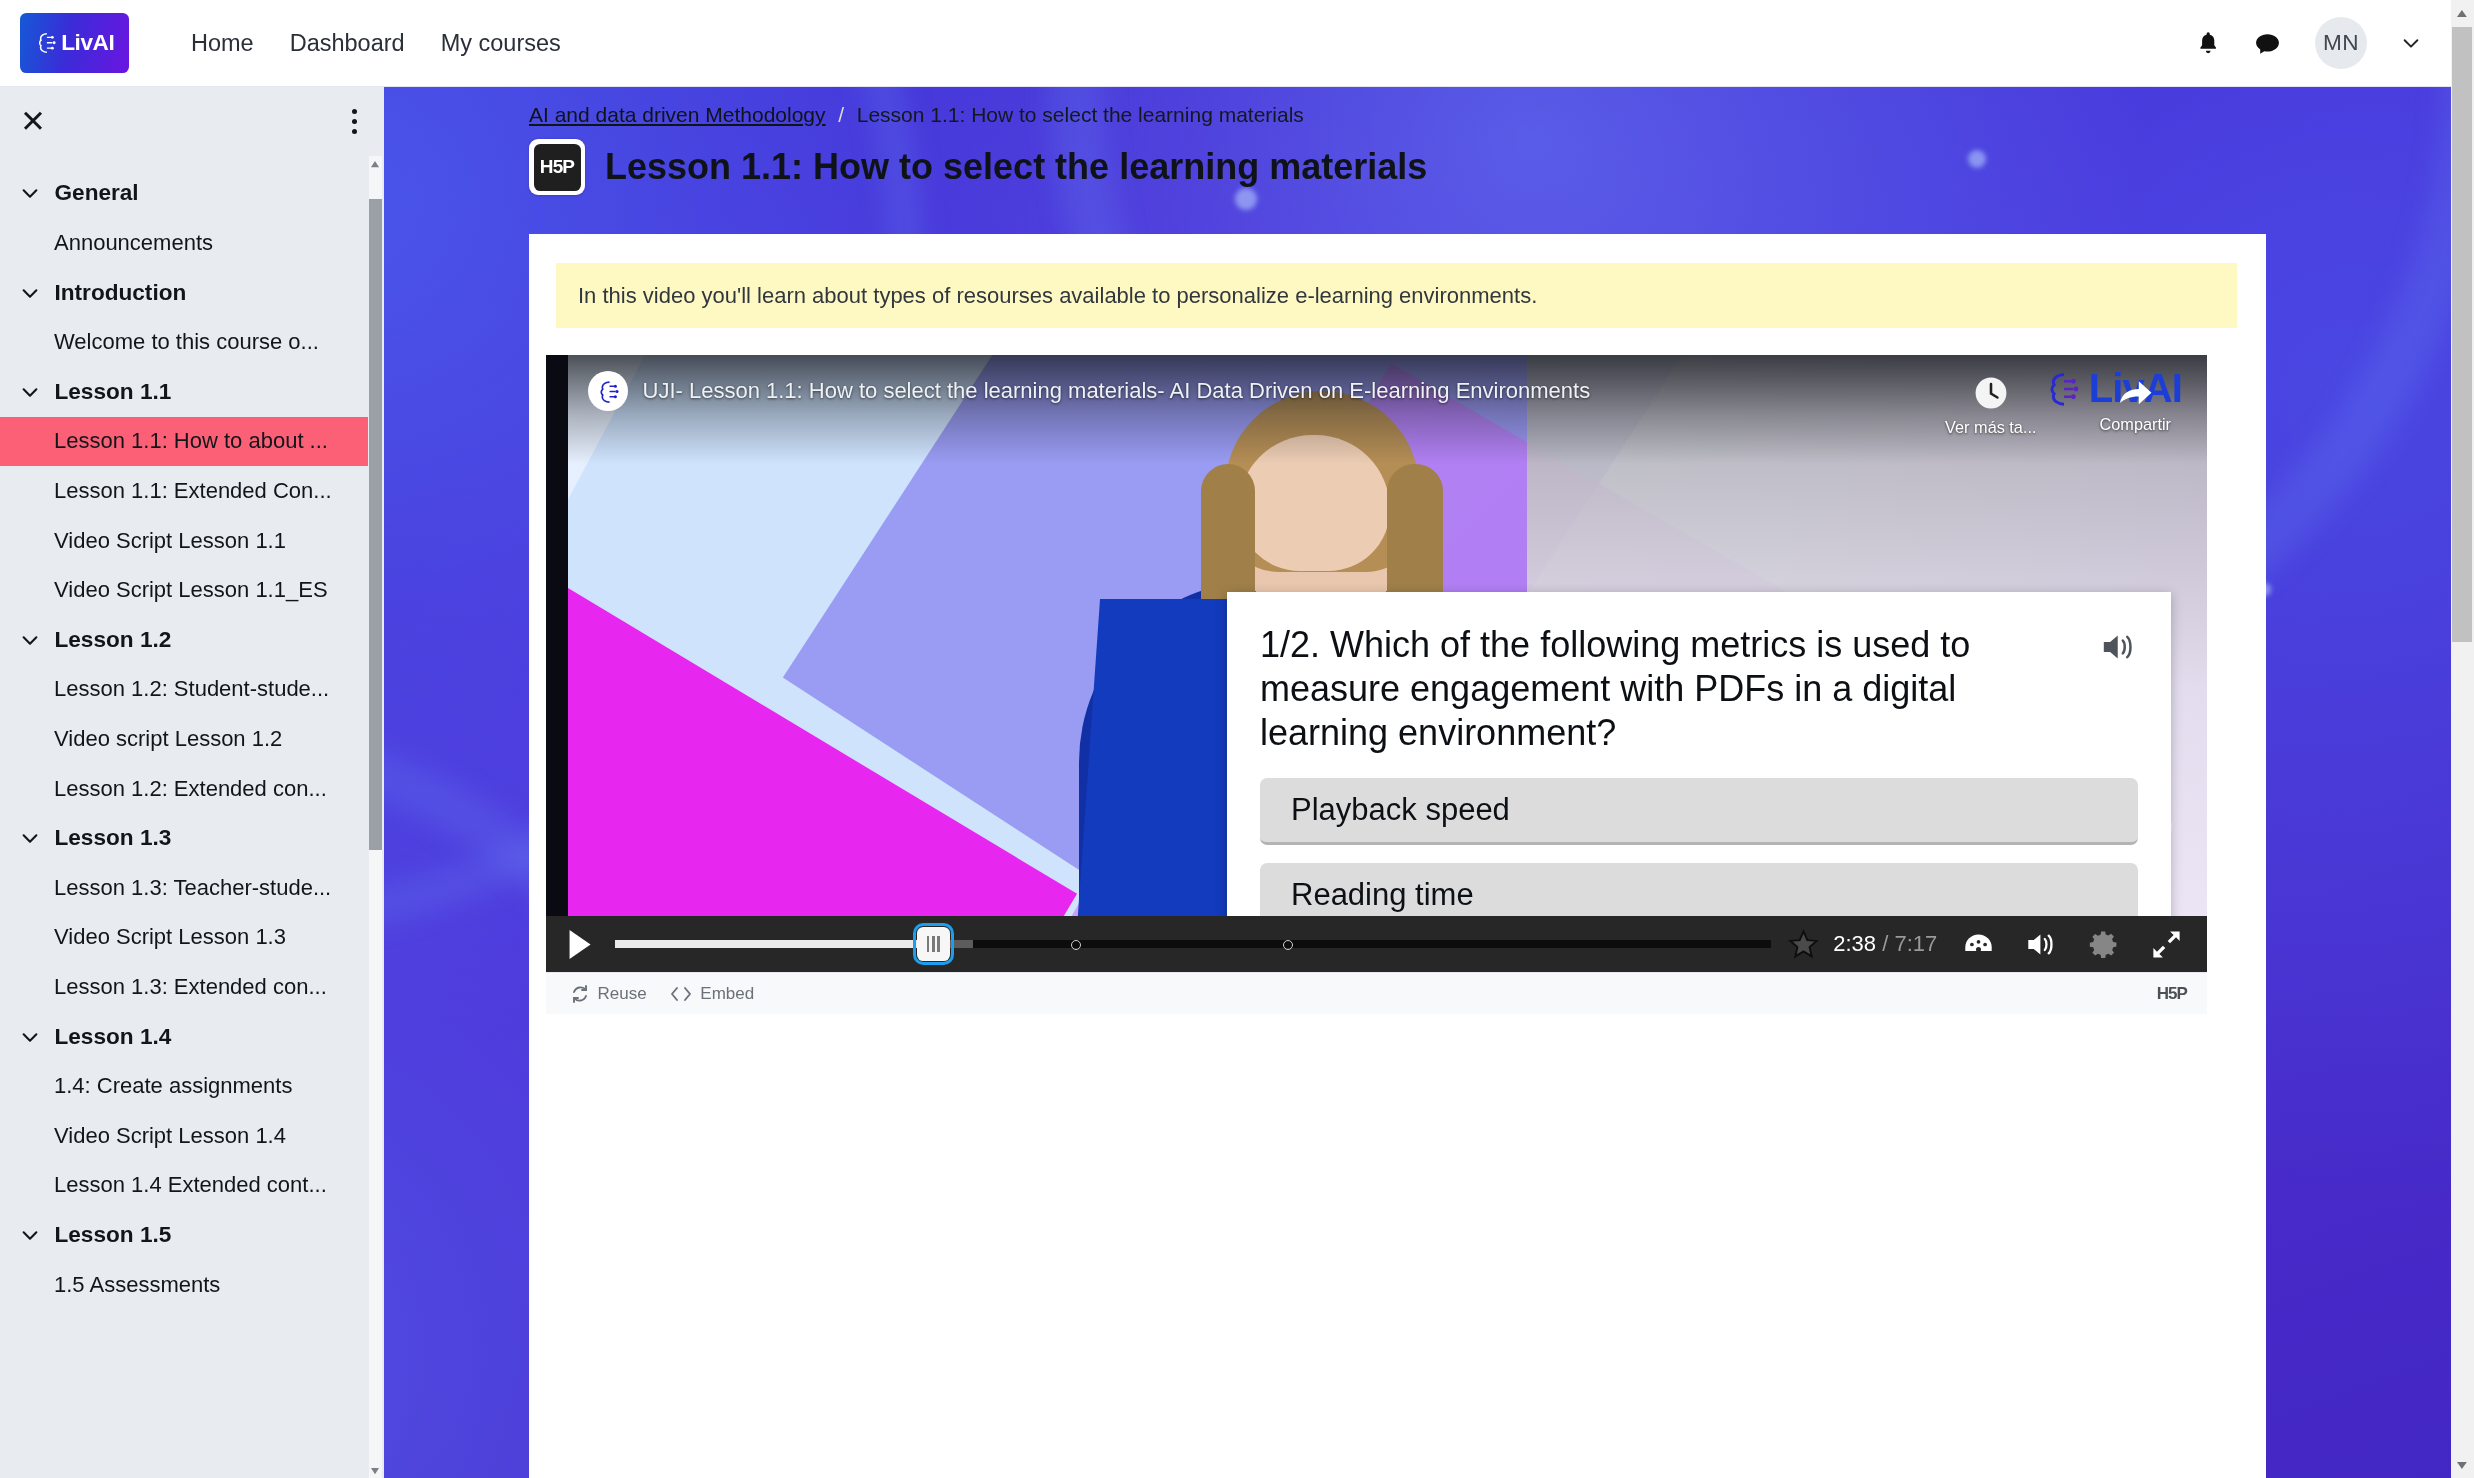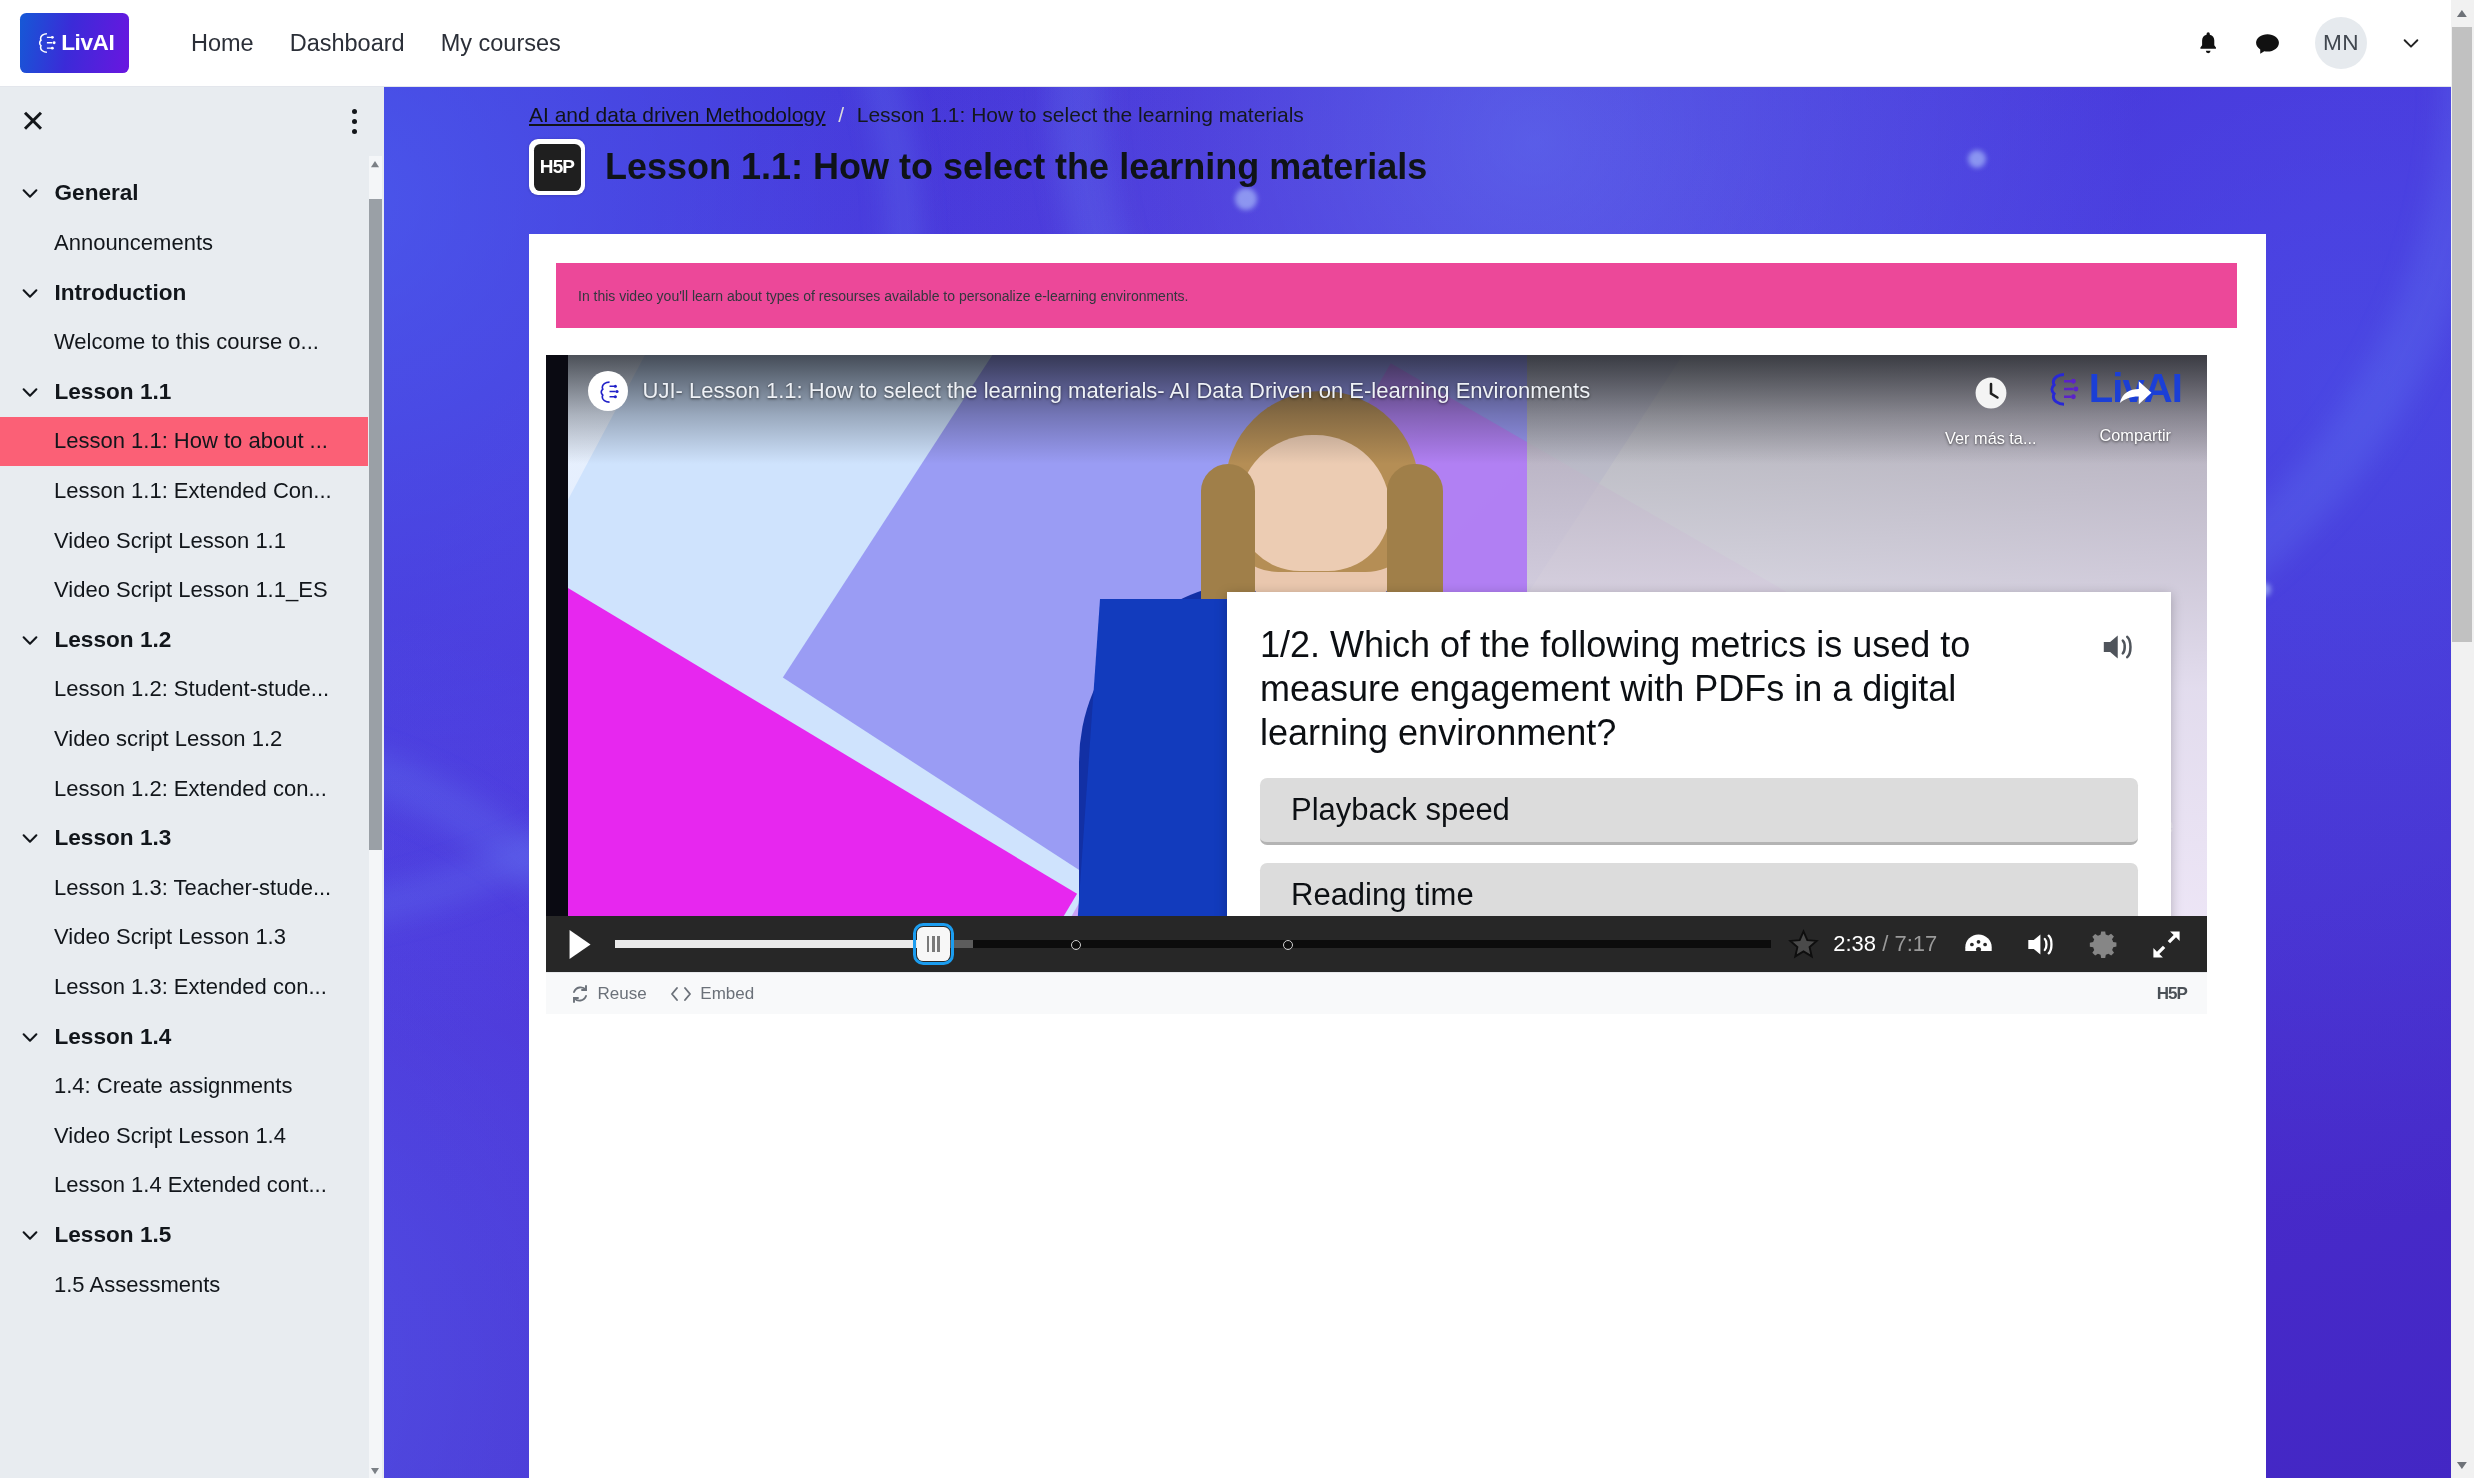--- a/index.html
+++ b/index.html
@@ -158,24 +158,24 @@
   
   .card {
     position: absolute; top: 58px; left: 145px;
     width: 1737px; height: 1334px;
     background: #ffffff;
     top: 147px;
   }
   .desc {
     position: absolute; top: 29px; left: 27px;
     width: 1681px; height: 65px;
-    background: #ec4899;
+    background: #fef9c3;
     display: flex; align-items: center;
     padding-left: 22px;
-    font-size: 14px; color: #32373e;
+    font-size: 22px; color: #32373e;
   }
 
   
   .video {
     position: absolute; top: 121px; left: 17px;
     width: 1661px; height: 561px;
     overflow: hidden;
     background: #0a0a12;
   }
   .vid-scene { position:absolute; inset:0; overflow:hidden; background: linear-gradient(180deg,#d8e6fb 0%, #cfe0fa 100%); margin-left: 22px; }
@@ -193,21 +193,21 @@
     display:flex; align-items:center; justify-content:center;
   }
   .vid-title { color:#eef1f6; font-size: 22px; text-shadow: 0 0.9px 2.7px rgba(0,0,0,.6); white-space: nowrap; }
 
   .livai-wm { position:absolute; top: 11px; right: 25px; z-index: 8; display:flex; align-items:center; gap:3.6px; }
   .livai-wm .lt { font-size: 40px; font-weight: 800; color:#1b3fd6; letter-spacing:-0.9px;}
   .yt-actions {
     position:absolute; top: 20px; right: 36px; z-index: 9;
     display:flex; gap: 63px; align-items:flex-start;
   }
-  .yt-act { display:flex; flex-direction:column; align-items:center; gap:18px; cursor:pointer; }
+  .yt-act { display:flex; flex-direction:column; align-items:center; gap:7px; cursor:pointer; }
   .yt-act .lbl { font-size: 16.3px; color:#fff; text-shadow: 0 0.9px 2.7px rgba(0,0,0,.65); white-space:nowrap; }
 
   .caption {
     position:absolute; bottom: 56px; left: 50%; transform: translateX(-50%);
     background: #0b0d12; color:#fff; font-size: 31px;
     padding: 3.6px 16.3px; z-index: 7; white-space: nowrap;
   }
   .yt-watermark {
     position:absolute; right: 34px; bottom: 74px; z-index: 7;
     display:flex; align-items:center; gap:7.2px; opacity:.55;

